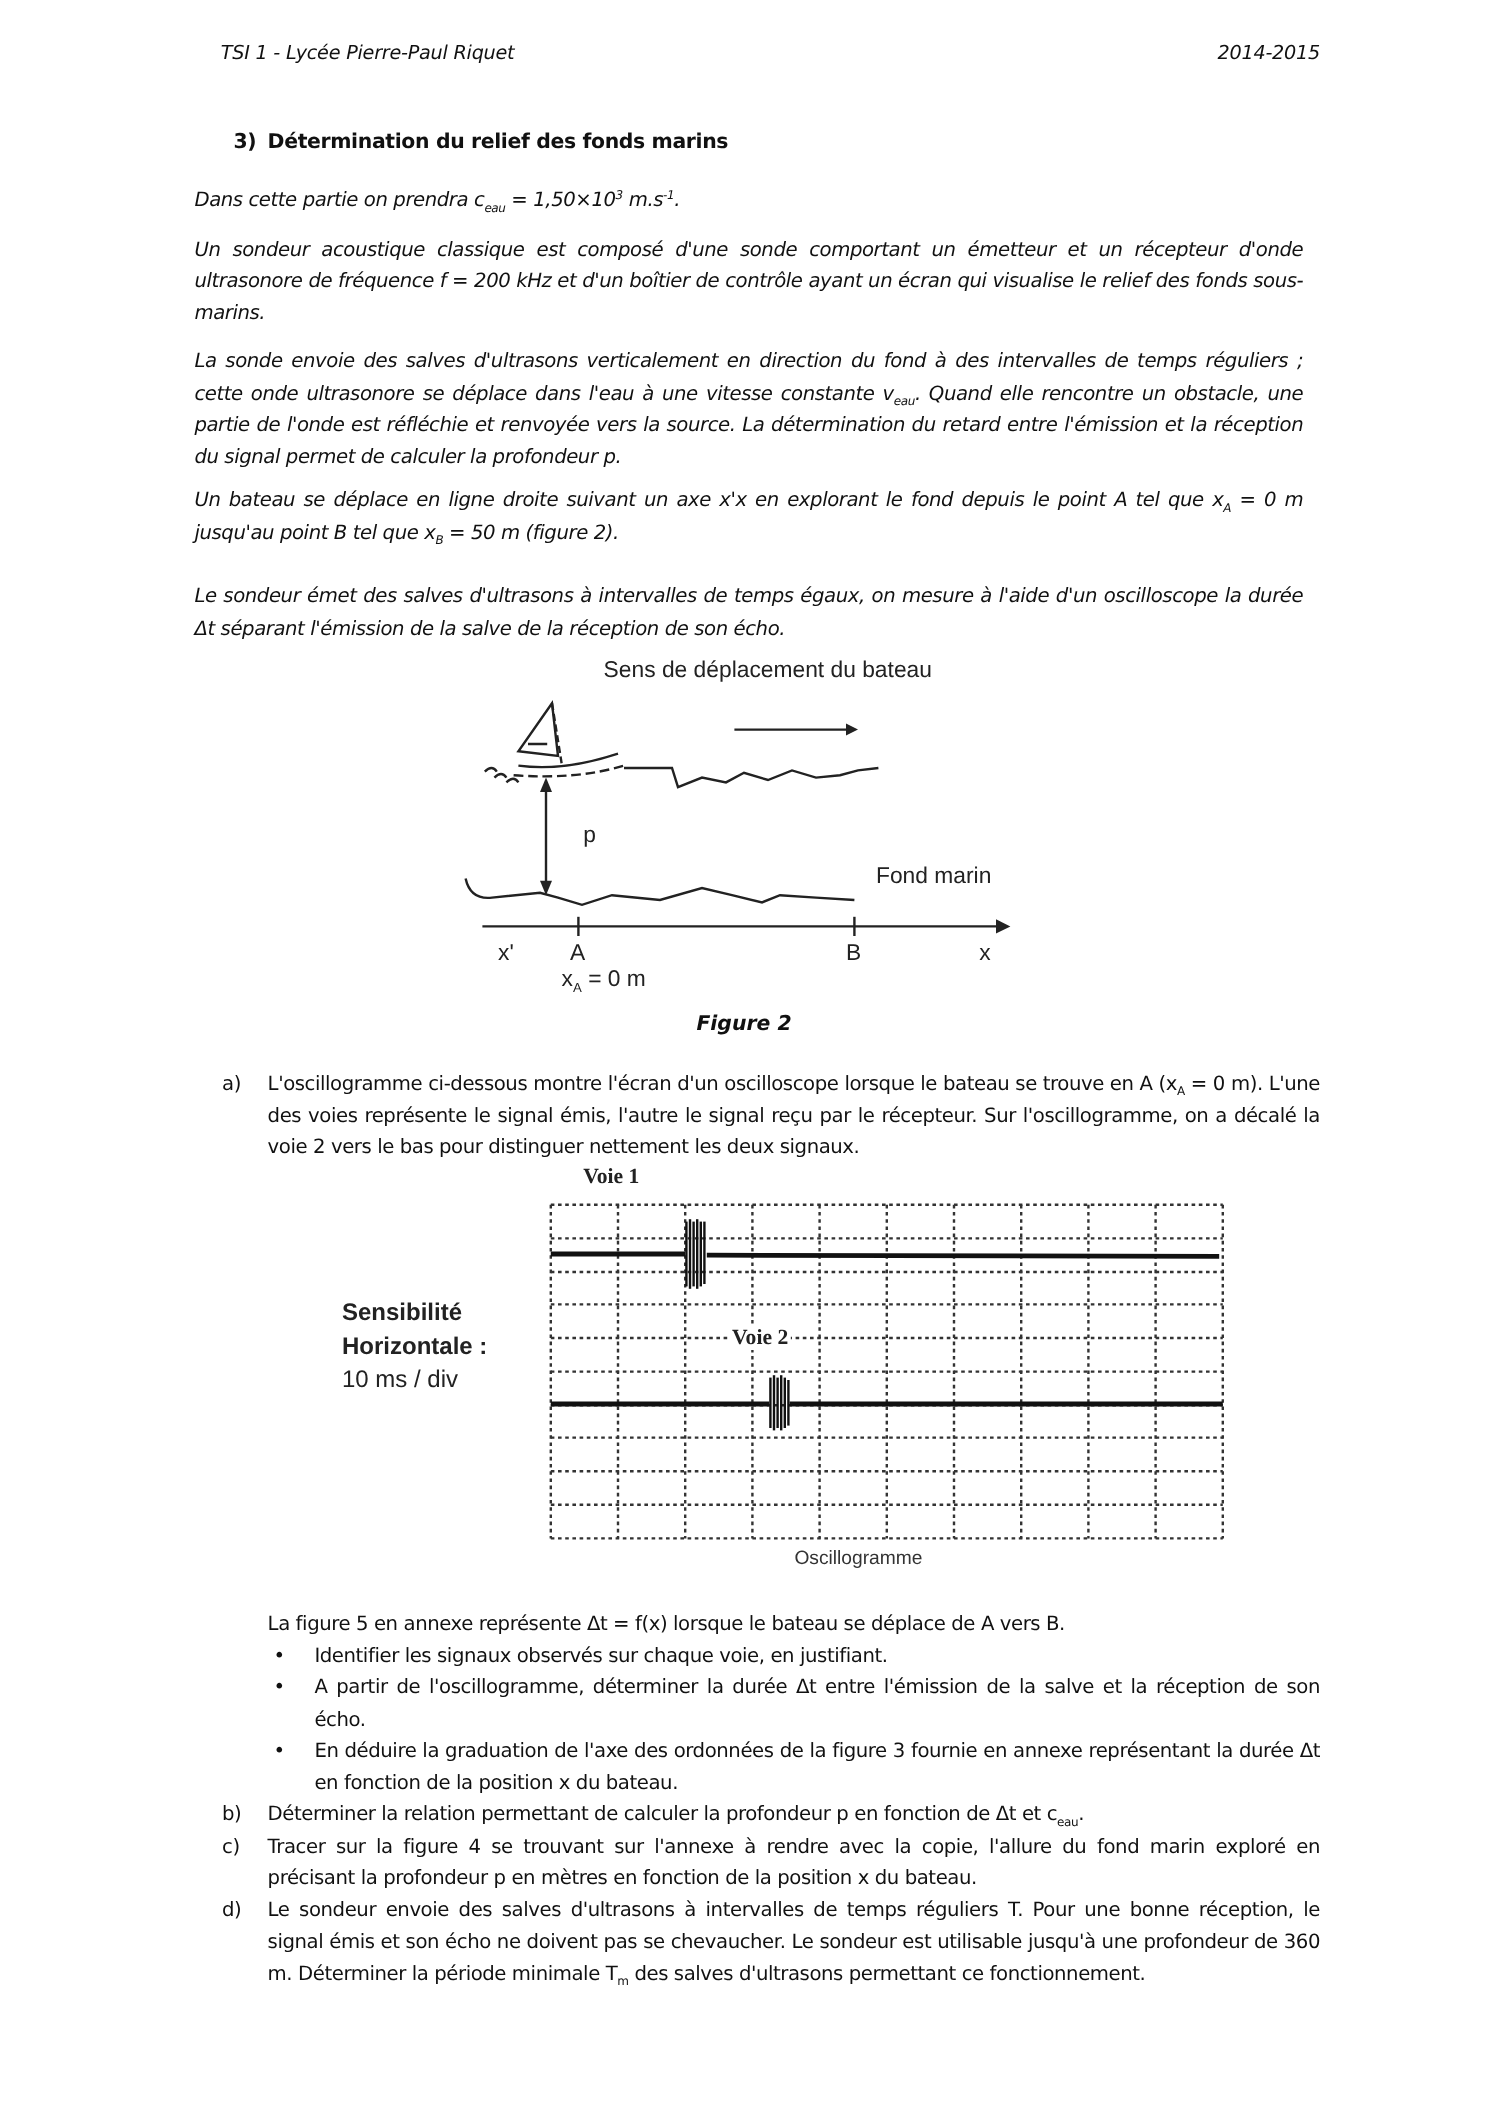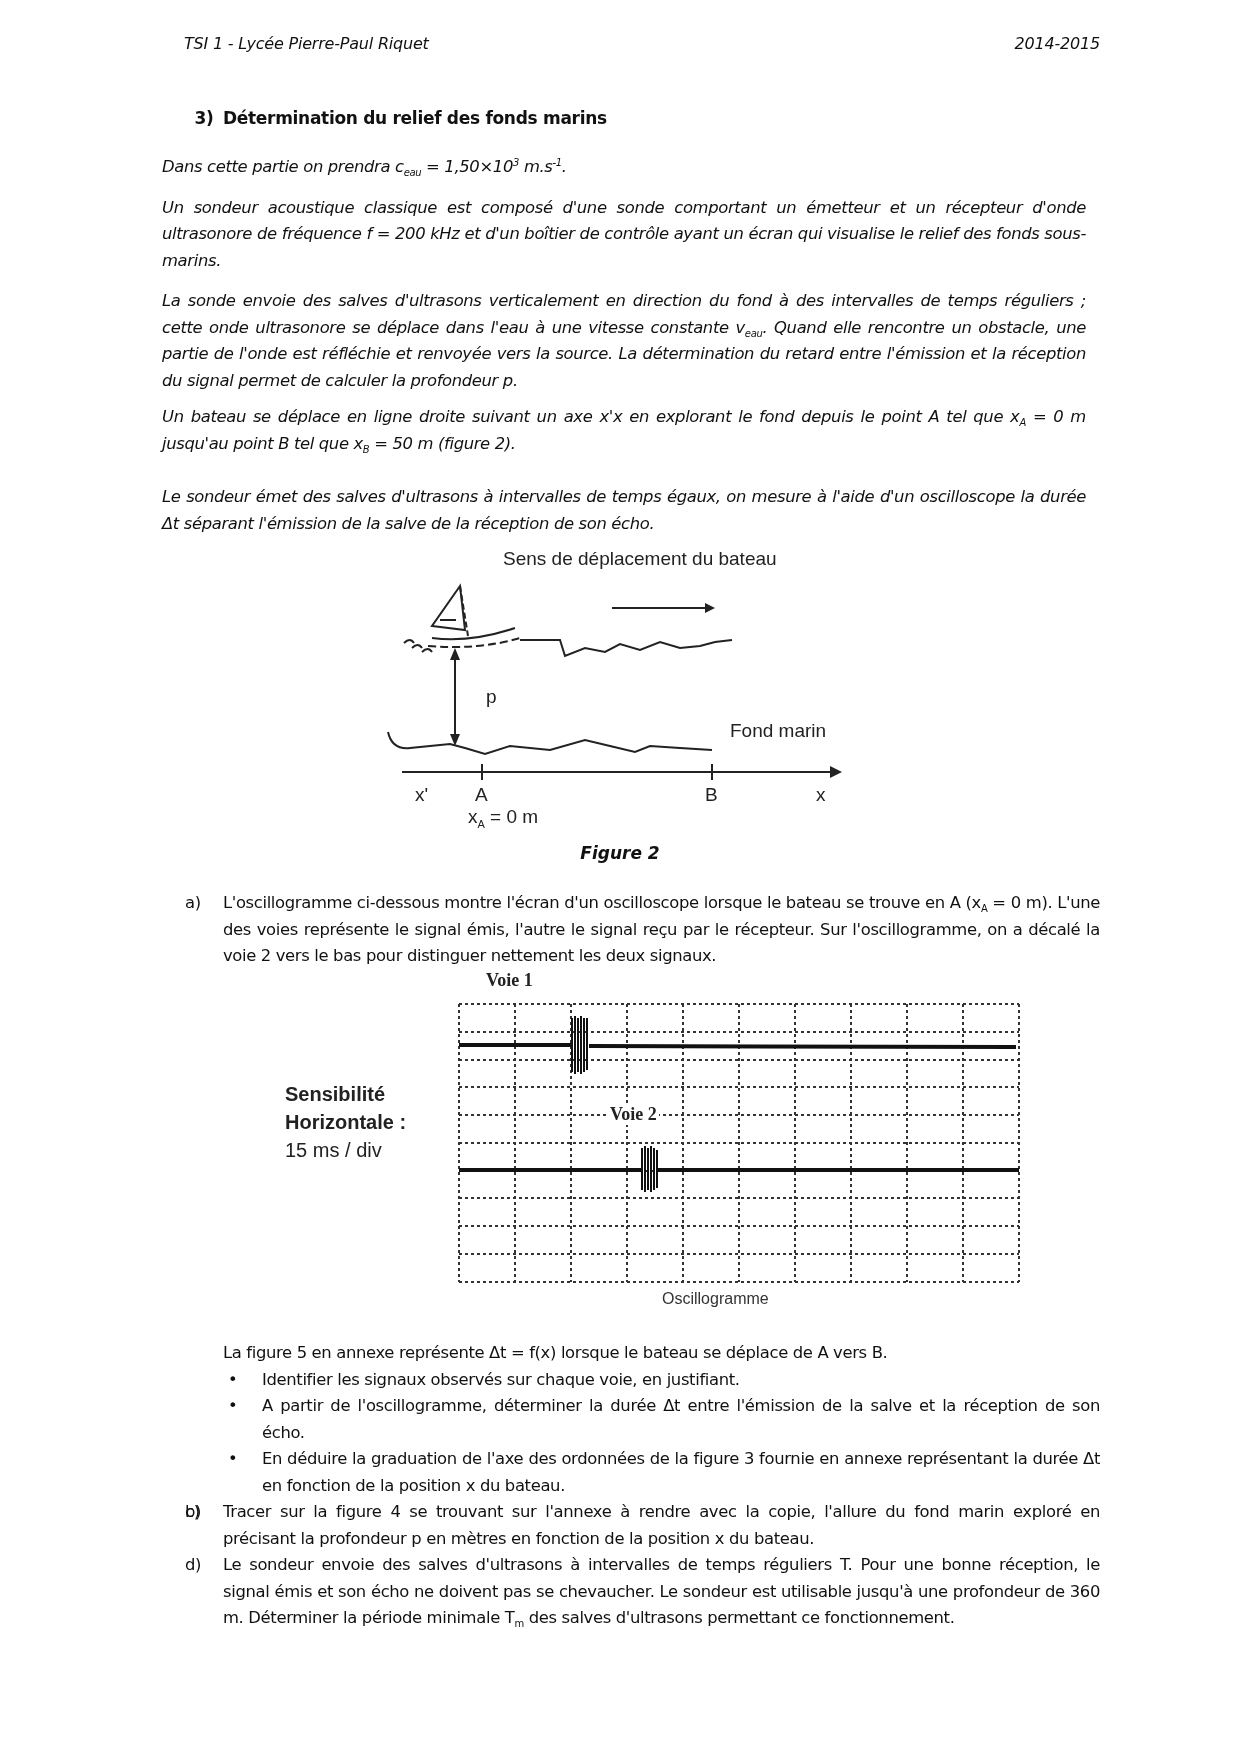--- a/index.html
+++ b/index.html
@@ -174,36 +174,37 @@
         <line x1="381" y1="186" x2="381" y2="232"></line>
         <line x1="384" y1="188" x2="384" y2="230"></line>
         <line x1="387" y1="190" x2="387" y2="228"></line>
       </g>
     </svg>
     <div class="voie" style="left:216px;top:10px;">Voie 1</div>
     <div class="voie" style="left:338px;top:144px;background:#fff;padding:0 2px;text-align:right;">Voie 2</div>
     <div class="sens">
       <b>Sensibilité</b><br>
       <b>Horizontale :</b><br>
-      <span>15 ms / div</span>
+      <span>10 ms / div</span>
     </div>
     <div class="title">Oscillogramme</div>
   </div>
 
   <div class="qlist" style="top:1340px;">
     <div class="qitem">
       <span>La figure 5 en annexe représente Δt = f(x) lorsque le bateau se déplace de A vers B.</span>
       <ul class="sub-list">
         <li><span class="bullet">•</span><span>Identifier les signaux observés sur chaque voie, en justifiant.</span></li>
         <li><span class="bullet">•</span><span>A partir de l'oscillogramme, déterminer la durée Δt entre l'émission de la salve et la réception de son écho.</span></li>
         <li><span class="bullet">•</span><span>En déduire la graduation de l'axe des ordonnées de la figure 3 fournie en annexe représentant la durée Δt en fonction de la position x du bateau.</span></li>
       </ul>
     </div>
     <div class="qitem">
       <span class="qlabel">b)</span>
+      <span><span>Déterminer la relation permettant de calculer la profondeur p en fonction de Δt et c</span><sub>eau</sub><span>.</span></span>
     </div>
     <div class="qitem">
       <span class="qlabel">c)</span>
       <span>Tracer sur la figure 4 se trouvant sur l'annexe à rendre avec la copie, l'allure du fond marin exploré en précisant la profondeur p en mètres en fonction de la position x du bateau.</span>
     </div>
     <div class="qitem">
       <span class="qlabel">d)</span>
       <span><span>Le sondeur envoie des salves d'ultrasons à intervalles de temps réguliers T. Pour une bonne réception, le signal émis et son écho ne doivent pas se chevaucher. Le sondeur est utilisable jusqu'à une profondeur de 360 m. Déterminer la période minimale T</span><sub>m</sub><span> des salves d'ultrasons permettant ce fonctionnement.</span></span>
     </div>
   </div>

